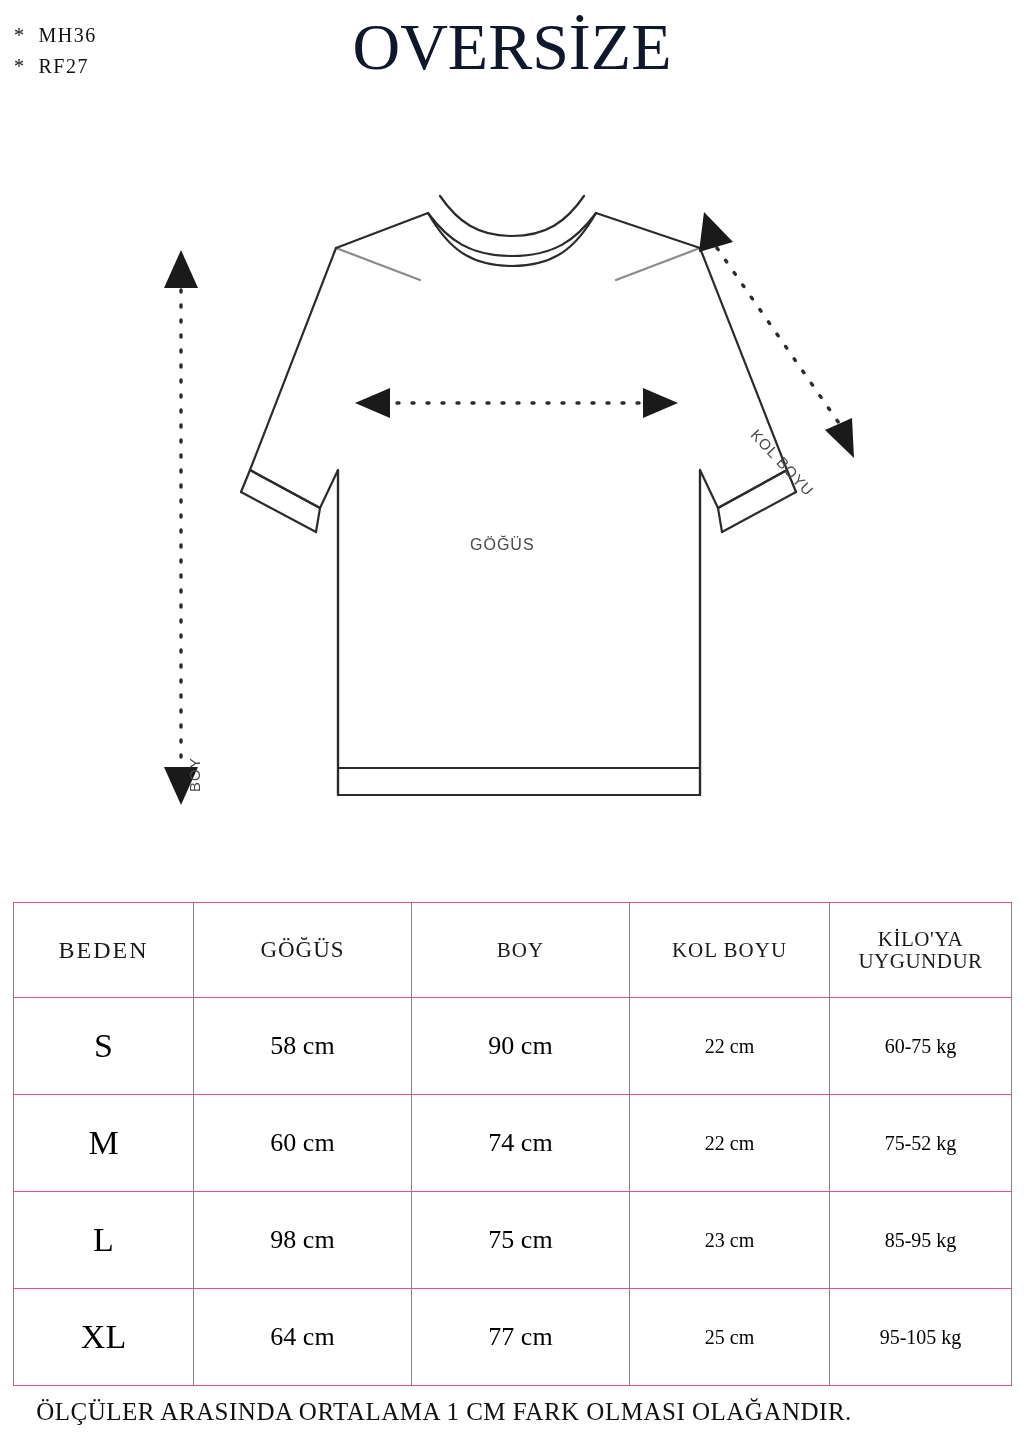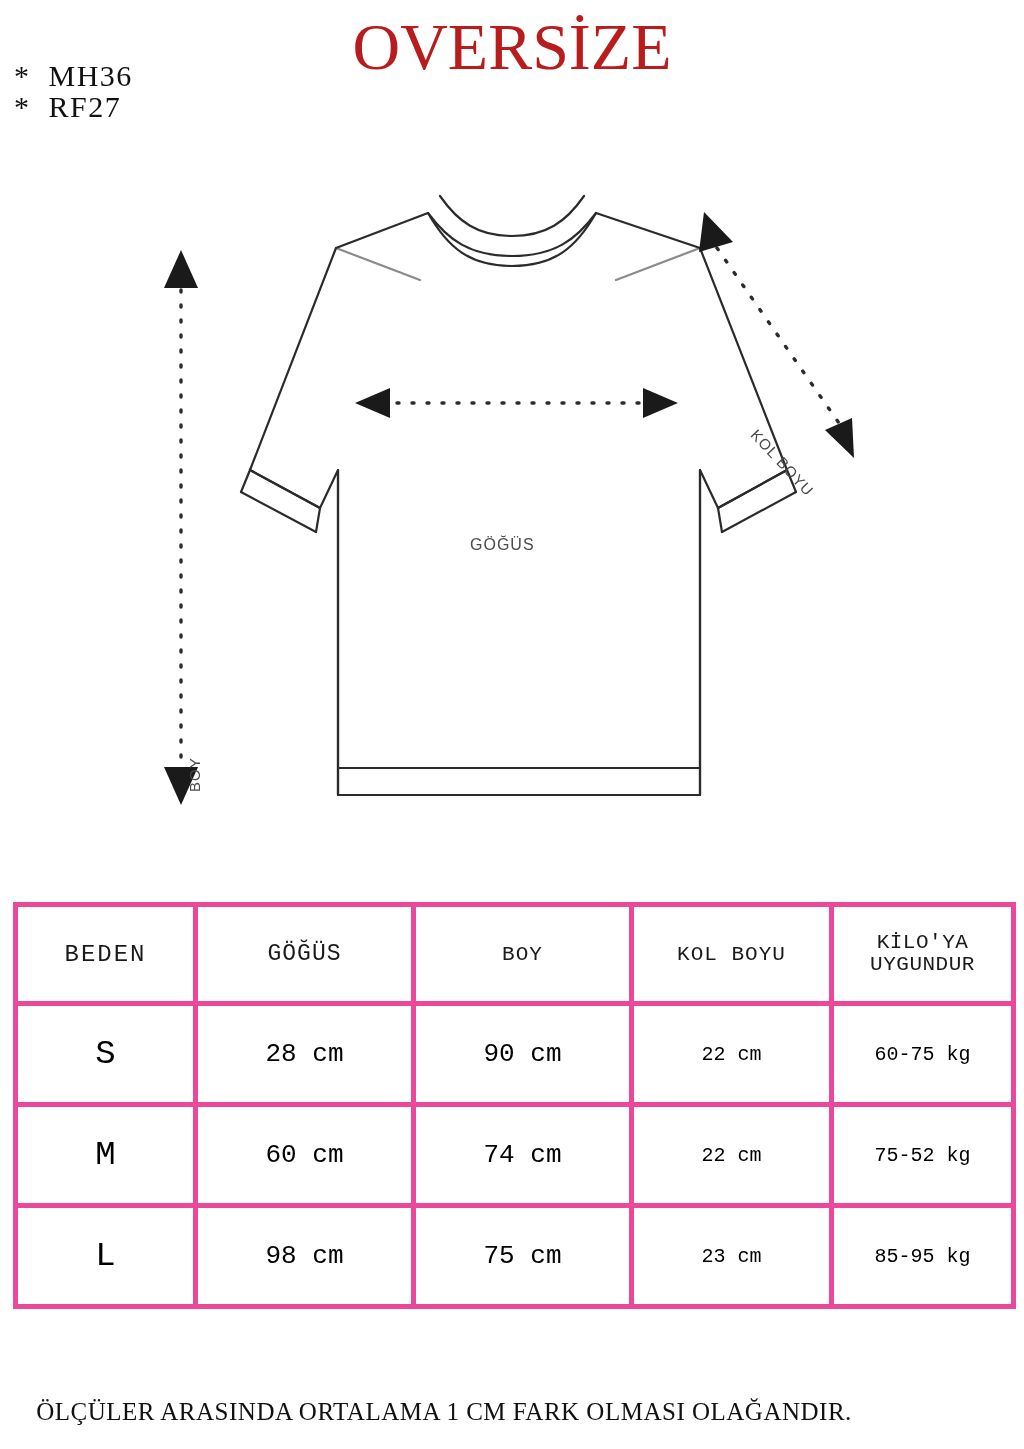--- a/index.html
+++ b/index.html
@@ -15,39 +15,38 @@
     color: #000;
     overflow: hidden;
   }
 
   
   .codes {
     position: absolute;
     left: 14px;
     top: 20px;
     font-family: "Liberation Serif", serif;
-    font-size: 30px;
+    font-size: 20px;
     letter-spacing: 1.5px;
     line-height: 31px;
     color: #111;
-    margin-top: 40px;
   }
   .codes div { white-space: pre; }
 
   .title {
     position: absolute;
     left: 0;
     top: 10px;
     width: 1024px;
     text-align: center;
     font-family: "Liberation Serif", serif;
     font-size: 66px;
     line-height: 74px;
     letter-spacing: 0px;
-    color: #b91c1c;
+    color: #0f172a;
     font-weight: 400;
   }
 
   
   .illustration {
     position: absolute;
     left: 0;
     top: 170px;
     width: 1024px;
     height: 700px;
@@ -93,24 +92,24 @@
     left: 13px;
     top: 902px;
     width: 998px;
   }
   table.size-table {
     width: 998px;
     border-collapse: collapse;
     table-layout: fixed;
   }
   table.size-table td, table.size-table th {
-    border: 5px solid #ec4899;
+    border: 1px solid #ec4899;
     text-align: center;
     vertical-align: middle;
-    font-family: Liberation Mono, monospace;
+    font-family: Liberation Serif, serif;
     font-weight: 400;
   }
   thead th {
     height: 92px;
     font-size: 21px;
     letter-spacing: 1px;
     color: #1a1a1a;
     position: relative;
   }
   thead th.h-beden { font-size: 24px; letter-spacing: 2px; }
@@ -235,36 +234,43 @@
         <th class="h-kol">KOL BOYU</th>
         <th class="h-kilo">
           <span>KİLO'YA</span><br>
           <span>UYGUNDUR</span>
         </th>
       </tr>
     </thead>
     <tbody>
       <tr>
         <td class="c-size">S</td>
-        <td class="c-chest">28 cm</td>
+        <td class="c-chest">58 cm</td>
         <td class="c-len">90 cm</td>
         <td class="c-sleeve">22  cm</td>
         <td class="c-weight">60-75 kg</td>
       </tr>
       <tr>
         <td class="c-size">M</td>
         <td class="c-chest">60 cm</td>
         <td class="c-len">74 cm</td>
         <td class="c-sleeve">22 cm</td>
         <td class="c-weight">75-52 kg</td>
       </tr>
       <tr>
         <td class="c-size">L</td>
         <td class="c-chest">98 cm</td>
         <td class="c-len">75 cm</td>
         <td class="c-sleeve">23 cm</td>
         <td class="c-weight">85-95 kg</td>
       </tr>
+      <tr>
+        <td class="c-size">XL</td>
+        <td class="c-chest">64 cm</td>
+        <td class="c-len">77 cm</td>
+        <td class="c-sleeve">25 cm</td>
+        <td class="c-weight">95-105 kg</td>
+      </tr>
     </tbody>
   </table>
 </div>
 
 <div class="footer-note">ÖLÇÜLER ARASINDA ORTALAMA 1 CM FARK OLMASI OLAĞANDIR.</div>
 
 </body></html>

